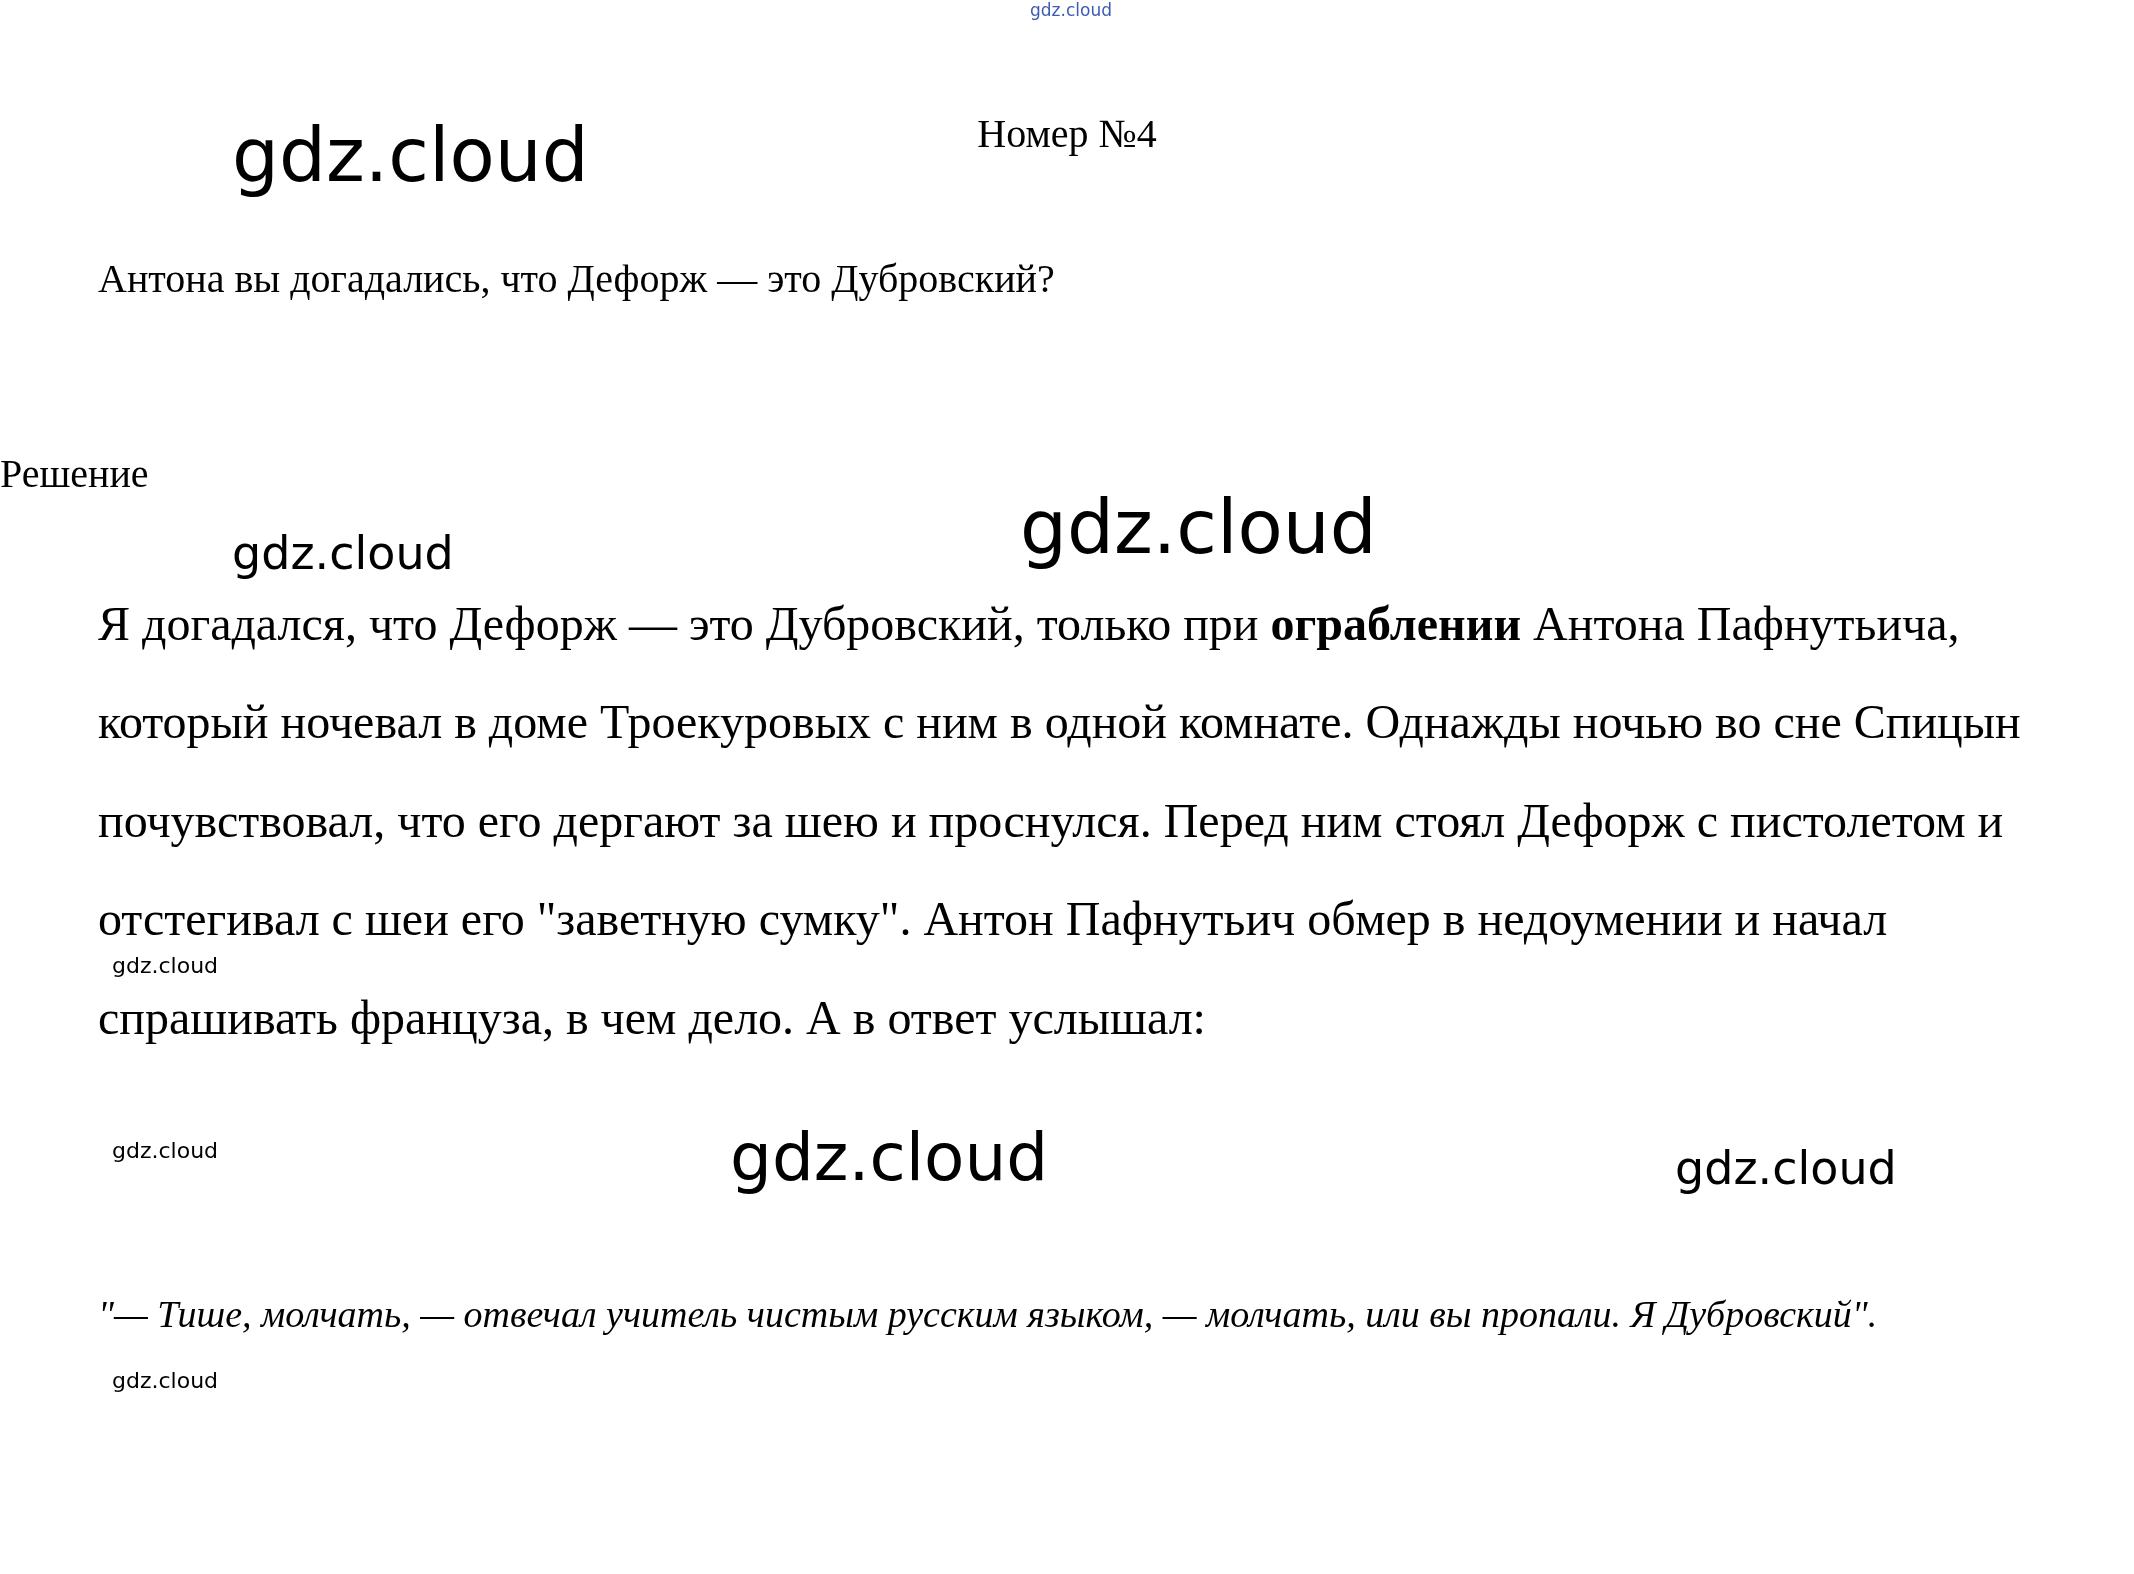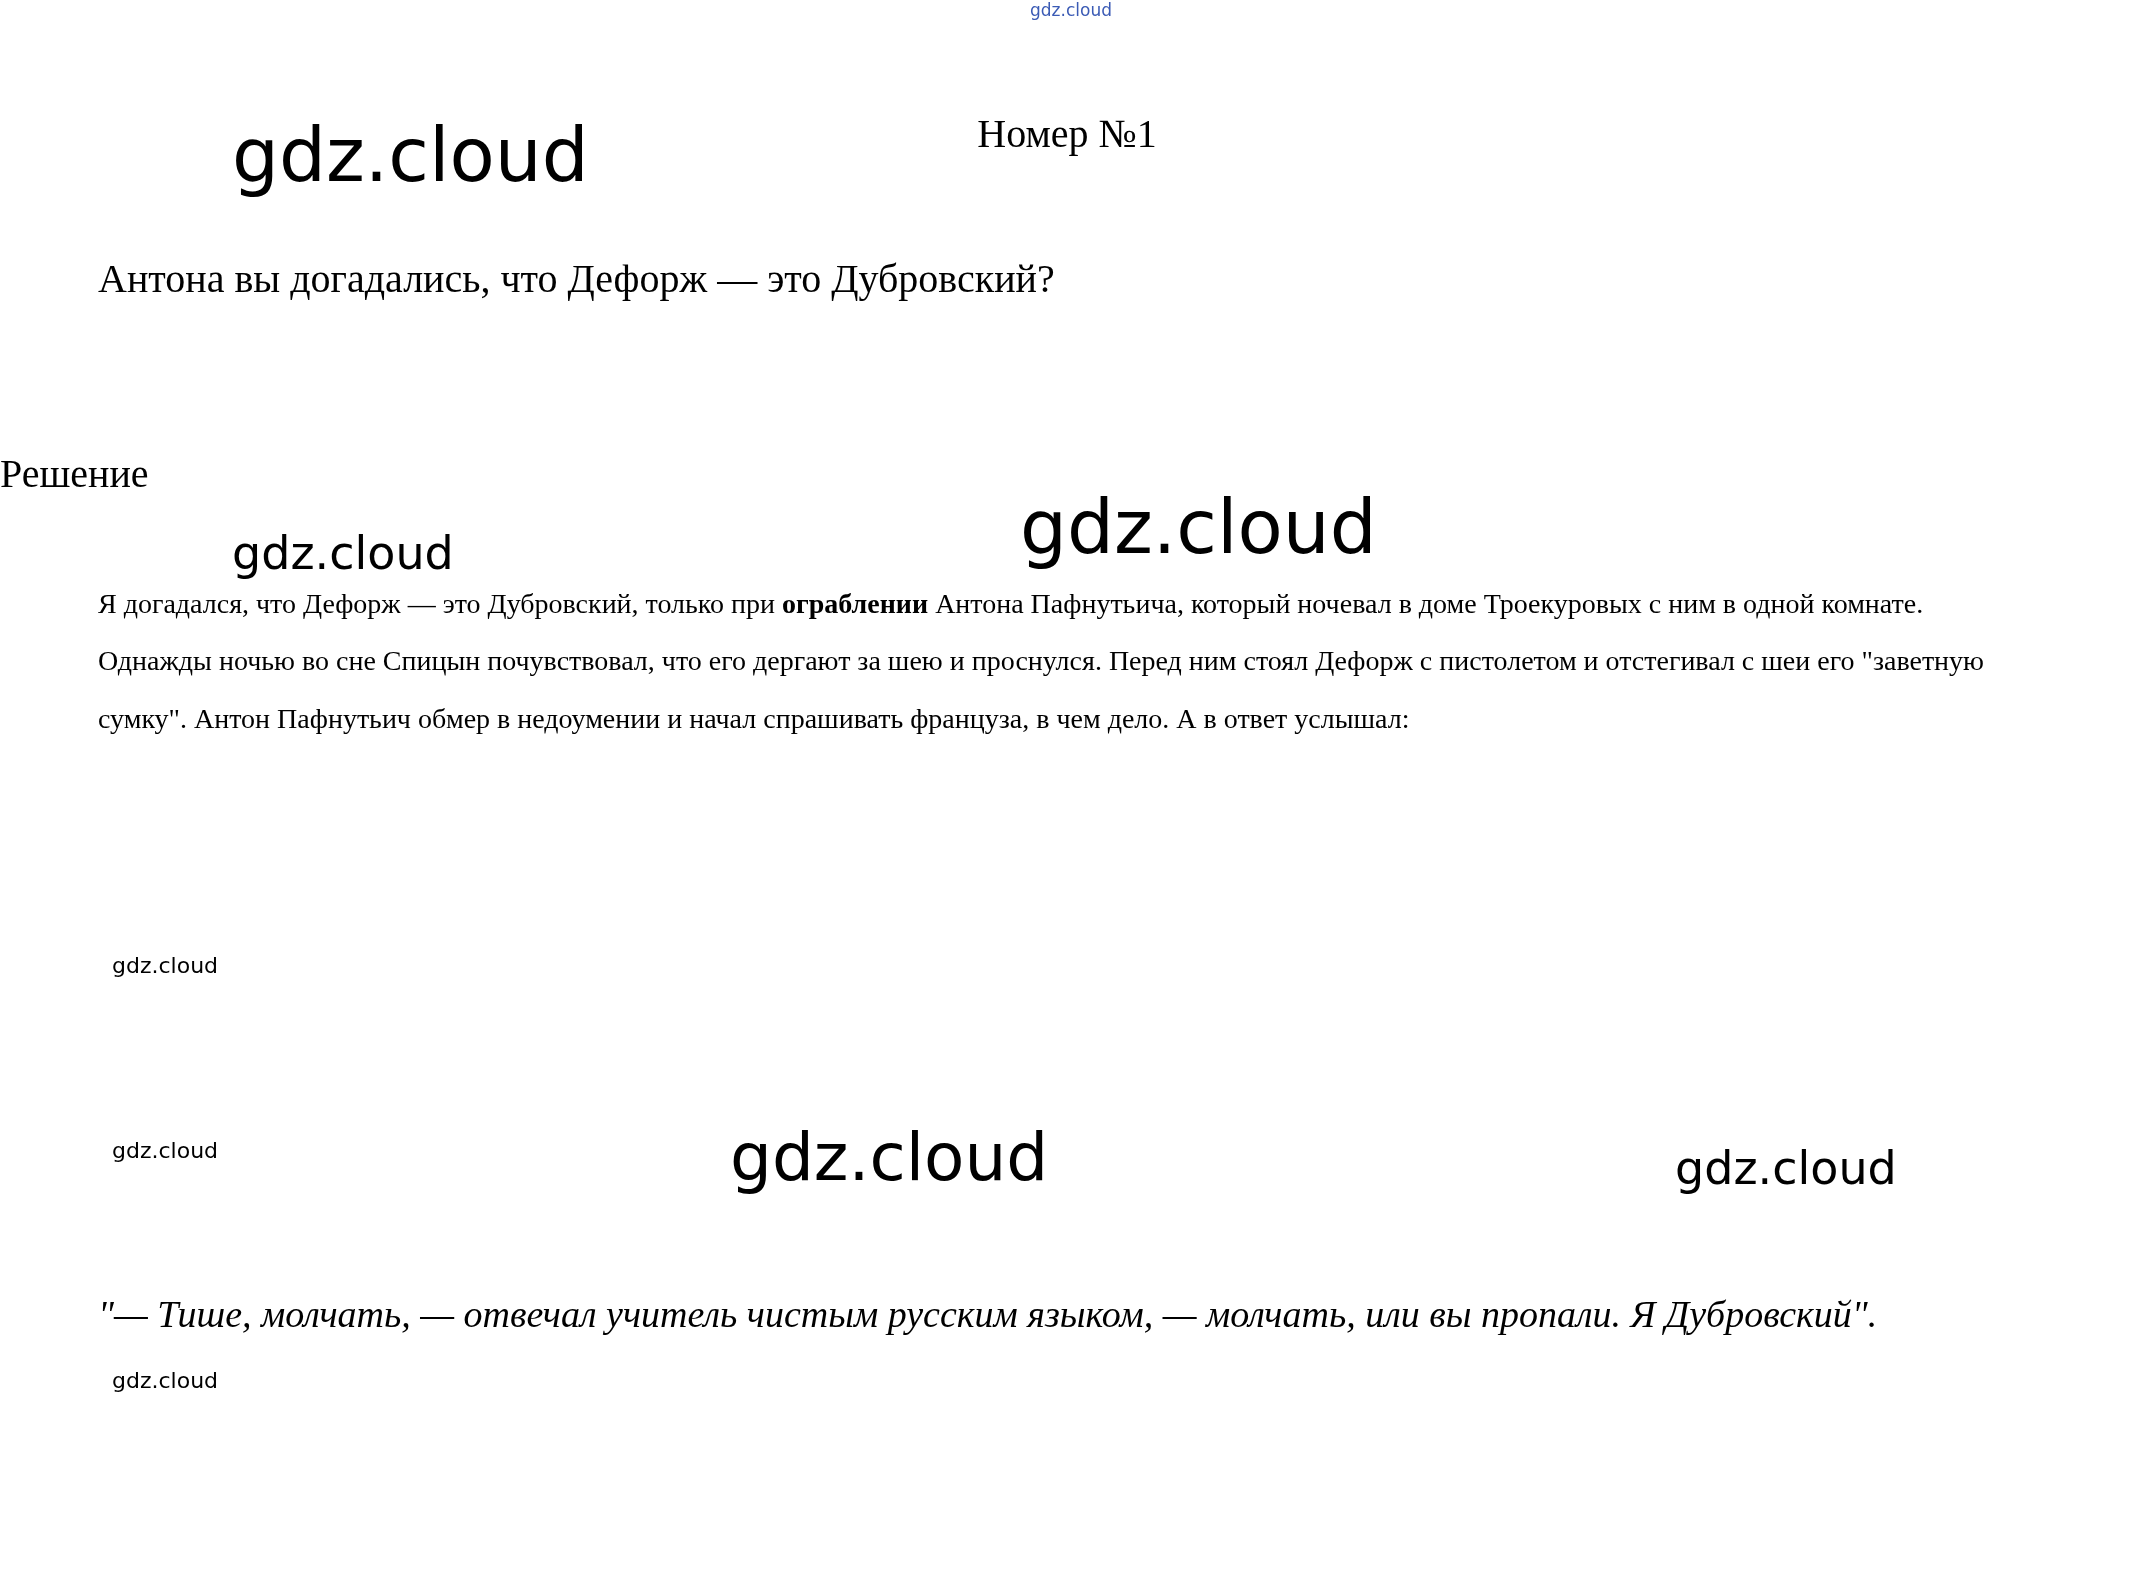--- a/index.html
+++ b/index.html
@@ -67,21 +67,21 @@
     text-align: left;
     font-size: 40px;
     font-family: "Liberation Serif", serif;
   }
 
   .answer {
     position: absolute;
     left: 98px;
     top: 575px;
     width: 1930px;
-    font-size: 28px;
+    font-size: 48px;
     line-height: 2.05;
     font-family: "Liberation Serif", serif;
   }
   .answer b { font-weight: bold; }
 
   .quote {
     position: absolute;
     left: 98px;
     top: 1275px;
     width: 1930px;
@@ -99,21 +99,21 @@
   <div class="wm wm-tiny" style="left:1030px; top:2px;">gdz.cloud</div>
   <div class="wm wm-huge" style="left:232px;  top:118px;">gdz.cloud</div>
   <div class="wm wm-mid" style="left:232px;  top:530px;">gdz.cloud</div>
   <div class="wm wm-huge" style="left:1020px; top:490px;">gdz.cloud</div>
   <div class="wm wm-small" style="left:112px;  top:955px;">gdz.cloud</div>
   <div class="wm wm-small" style="left:112px;  top:1140px;">gdz.cloud</div>
   <div class="wm wm-big" style="left:730px;  top:1125px;">gdz.cloud</div>
   <div class="wm wm-mid" style="left:1675px; top:1145px;">gdz.cloud</div>
   <div class="wm wm-small" style="left:112px;  top:1370px;">gdz.cloud</div>
 
-  <div class="doc-title">Номер №1</div>
+  <div class="doc-title">Номер №4</div>
 
   <div class="question">Антона вы догадались, что Дефорж — это Дубровский?</div>
 
   <div class="solution-heading">Решение</div>
 
   <div class="answer"><span>Я догадался, что Дефорж — это Дубровский, только при </span><b>ограблении</b><span> Антона Пафнутьича, который ночевал в доме Троекуровых с ним в одной комнате. Однажды ночью во сне Спицын почувствовал, что его дергают за шею и проснулся. Перед ним стоял Дефорж с пистолетом и отстегивал с шеи его "заветную сумку". Антон Пафнутьич обмер в недоумении и начал спрашивать француза, в чем дело. А в ответ услышал:</span></div>
 
   <div class="quote">"— Тише, молчать, — отвечал учитель чистым русским языком, — молчать, или вы пропали. Я Дубровский".</div>
 
 </div>

